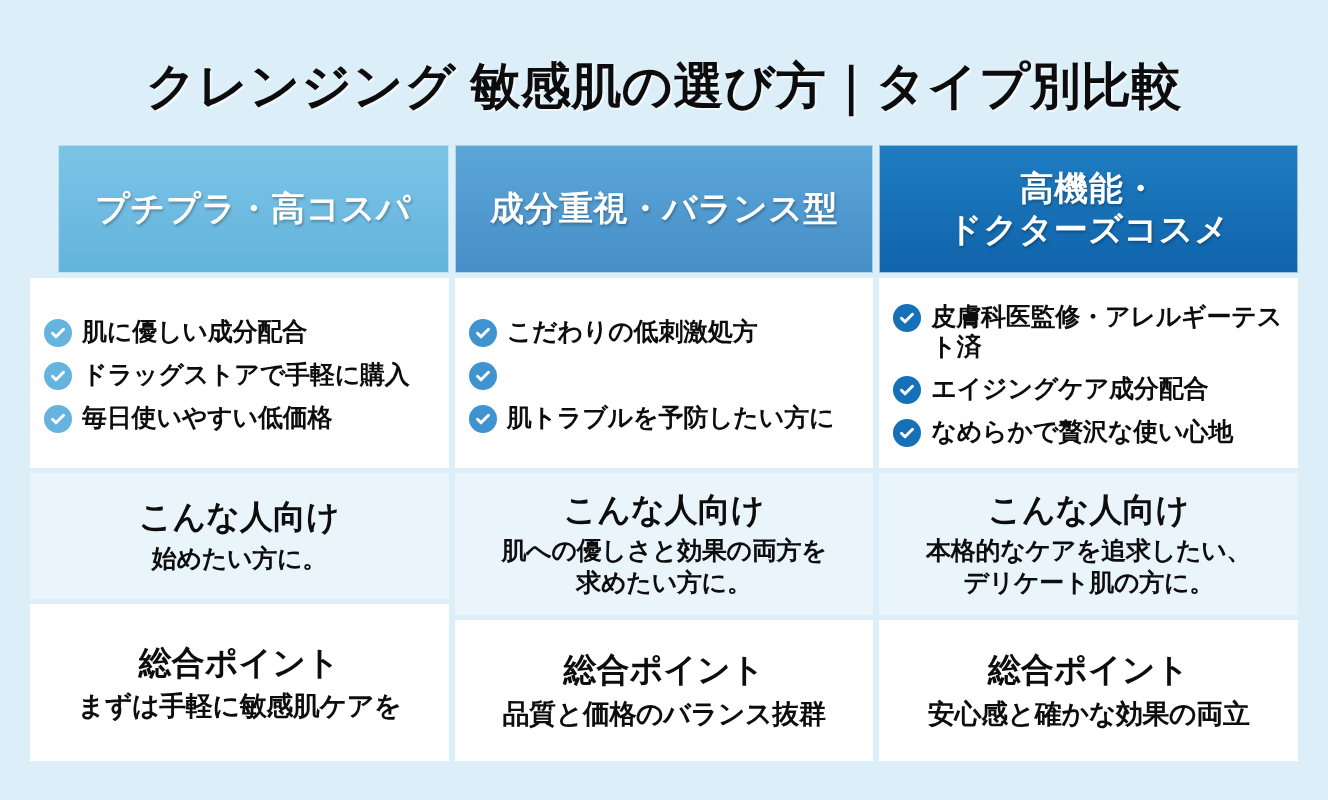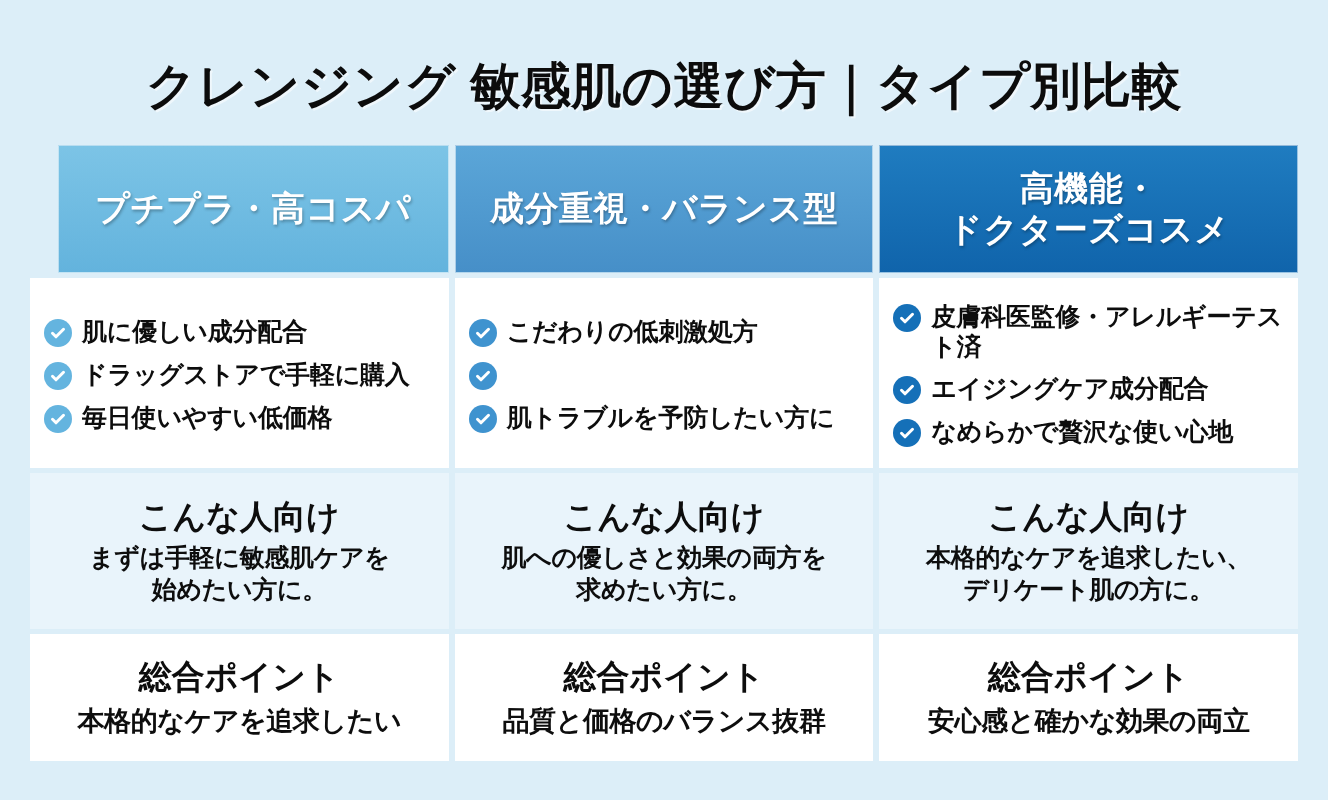--- a/index.html
+++ b/index.html
@@ -139,21 +139,21 @@
     text-align: center;
     display: flex;
     flex-direction: column;
     align-items: center;
     justify-content: center;
     gap: 6px;
   }
 
   .cell-summary {
     background: #ffffff;
-    padding: 16px 10px;
+    padding: 30px 10px;
     text-align: center;
     display: flex;
     flex-direction: column;
     align-items: center;
     justify-content: center;
     gap: 8px;
   }
 
   .sub-head {
     font-size: 33px;
@@ -219,28 +219,27 @@
                 <path d="M3.5 9.3 L7 12.8 L14.5 5.3" fill="none" stroke="#ffffff" stroke-width="3" stroke-linecap="round" stroke-linejoin="round"></path>
               </svg>
           </span>
           <span class="bullet-text">毎日使いやすい低価格</span>
         </div>
       </div>
 
       <div class="cell-target">
         <div class="sub-head">こんな人向け</div>
         <div>
-          <div class="sub-body">まずは手軽に敏感肌ケアを</div>
           <div class="sub-body">始めたい方に。</div>
         </div>
       </div>
 
       <div class="cell-summary">
         <div class="sub-head">総合ポイント</div>
-        <div class="sub-body-lg">本格的なケアを追求したい</div>
+        <div class="sub-body-lg">まずは手軽に敏感肌ケアを</div>
       </div>
     </div>
 
     <div class="col tone-mid">
       <div class="col-head tone-mid">
         <span>
           <span class="head-text">成分重視・バランス型</span>
         </span>
       </div>
 

